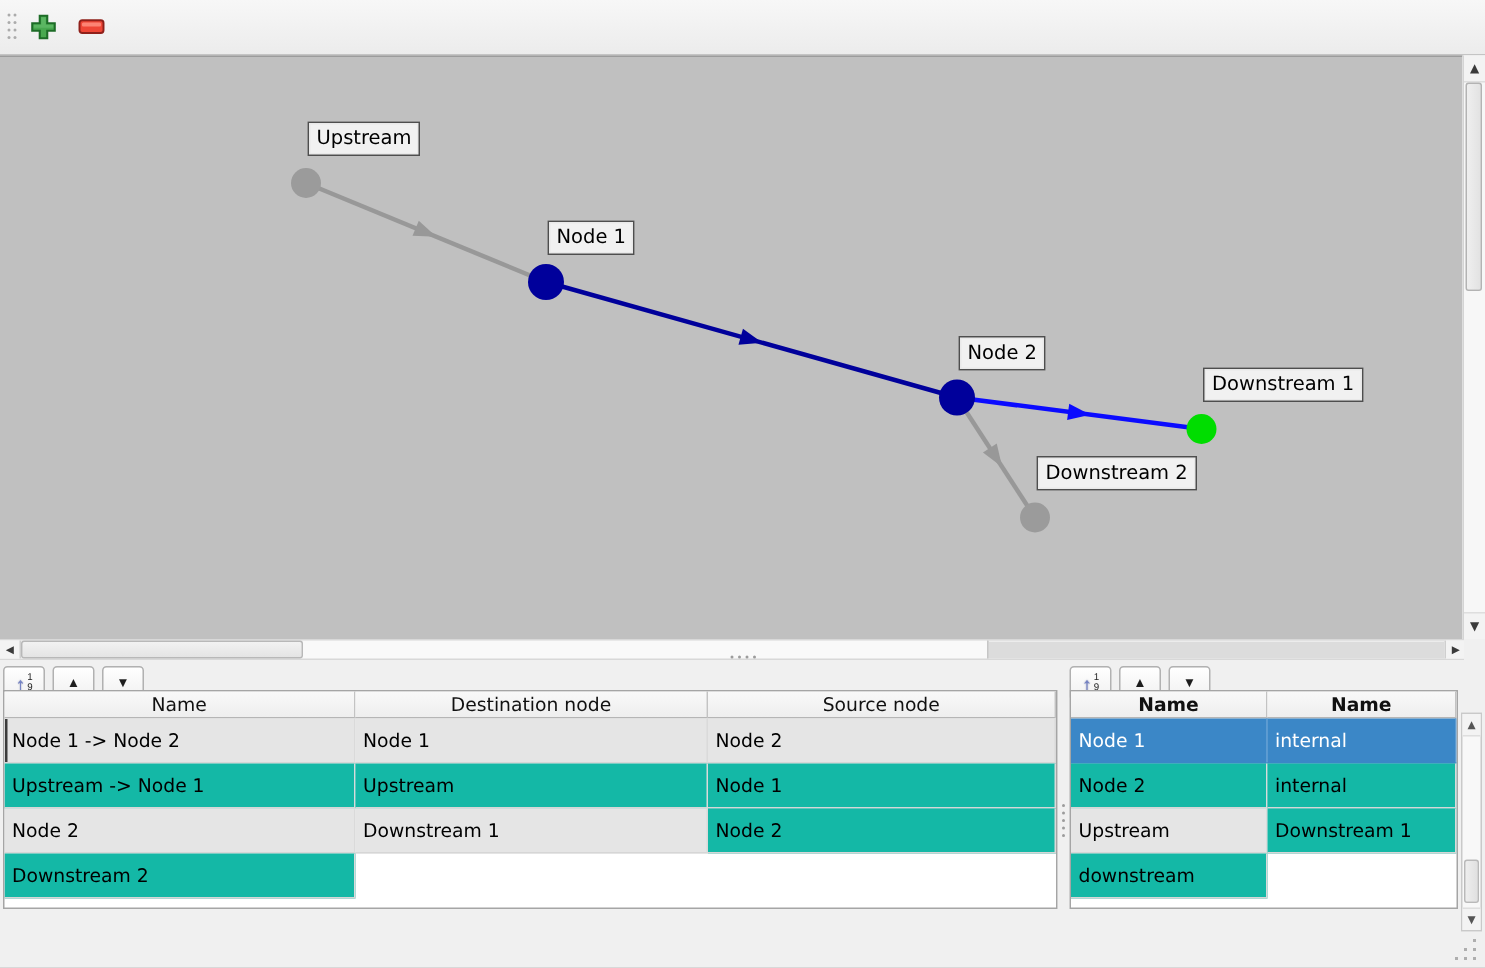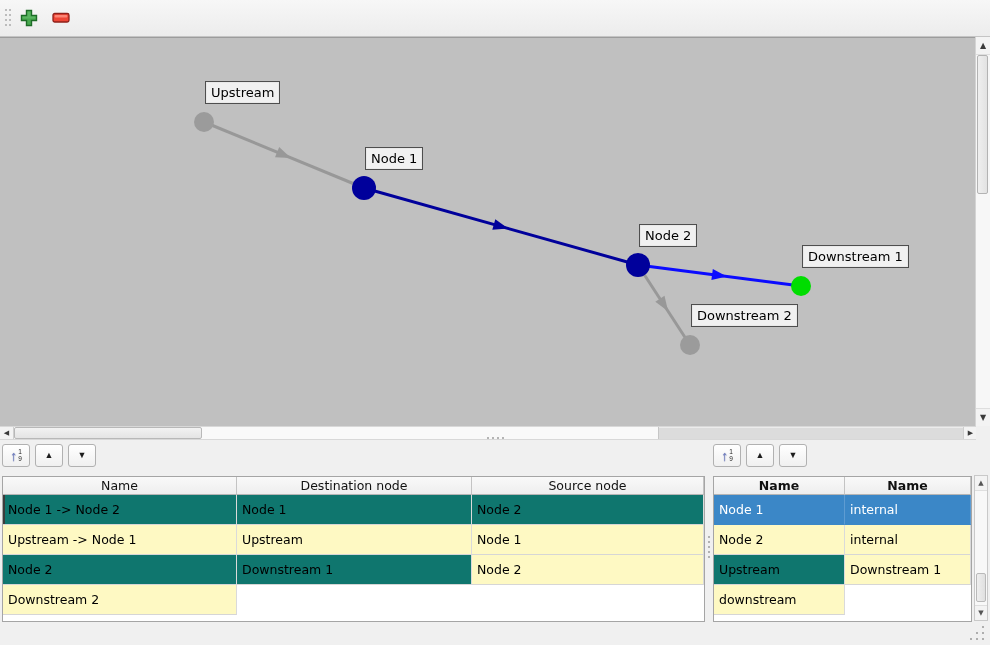--- a/index.html
+++ b/index.html
@@ -56,32 +56,32 @@
   .mtb.left{left:2px;}
   .mtb.right{left:713px;}
   .mini-btn{width:28px;height:23px;background:linear-gradient(#ffffff,#f0f0f0);
     border:1px solid #b1b1b1;border-radius:3px;box-sizing:border-box;
     display:flex;align-items:center;justify-content:center;padding:0;cursor:pointer;}
   .tri{font-size:9px;color:#1d1d1d;line-height:9px;}
   .sort-ic{display:flex;align-items:center;gap:1px;}
   .sort-arrow{font-size:14px;font-weight:bold;color:#7483c6;line-height:14px;text-shadow:0 0 1px #44508c;}
   .sort-digits{display:flex;flex-direction:column;font-size:6.5px;line-height:6.5px;color:#222;}
   
-  .tbl{position:absolute;top:476px;background:#fff;border:1px solid #a5a5a5;box-sizing:border-box;
+  .tbl{position:absolute;top:460px;background:#fff;border:1px solid #a5a5a5;box-sizing:border-box;
     display:grid;overflow:hidden;}
   .tbl-edges{left:2px;width:703px;height:146px;grid-template-columns:234px 235px auto;
     grid-template-rows:18px repeat(4,30px);}
   .tbl-nodes{left:713px;width:259px;height:146px;grid-template-columns:131px auto;
     grid-template-rows:18px repeat(4,30px);}
   .th{background:linear-gradient(#f9f9f9,#eeeeee);border-right:1px solid #c3c3c3;border-bottom:1px solid #b5b5b5;
     font-size:12.5px;color:#111;display:flex;align-items:center;justify-content:center;box-sizing:border-box;}
   .tbl-nodes .th{font-weight:bold;}
   .td{font-size:12.5px;color:#000;display:flex;align-items:center;padding-left:5px;
-    border-right:1px solid #dadada;border-bottom:1px solid #d6d6d6;box-sizing:border-box;background:#0f766e;}
-  .td.alt{background:#fef9c3;}
+    border-right:1px solid #dadada;border-bottom:1px solid #d6d6d6;box-sizing:border-box;background:#e5e5e5;}
+  .td.alt{background:#14b8a6;}
   .td.sel{background:#3b87c7;color:#fff;border-right-color:#5e9cd2;border-bottom-color:#3b87c7;}
   .td.focus0{box-shadow:inset 2px 0 0 #3c3c3c;}
   
   .tvsb{position:absolute;left:974px;top:475px;width:14px;height:146px;background:#f8f8f8;
     border:1px solid #c9c9c9;box-sizing:border-box;}
   .tvsb-btn{position:absolute;left:0;width:12px;height:14px;background:#f3f3f3;
     display:flex;align-items:center;justify-content:center;font-size:7px;color:#555;}
   .tvsb-btn.up{top:0;border-bottom:1px solid #dedede;}
   .tvsb-btn.down{bottom:0;border-top:1px solid #dedede;}
   .tvsb-thumb{position:absolute;left:1px;top:97px;width:10px;height:29px;

